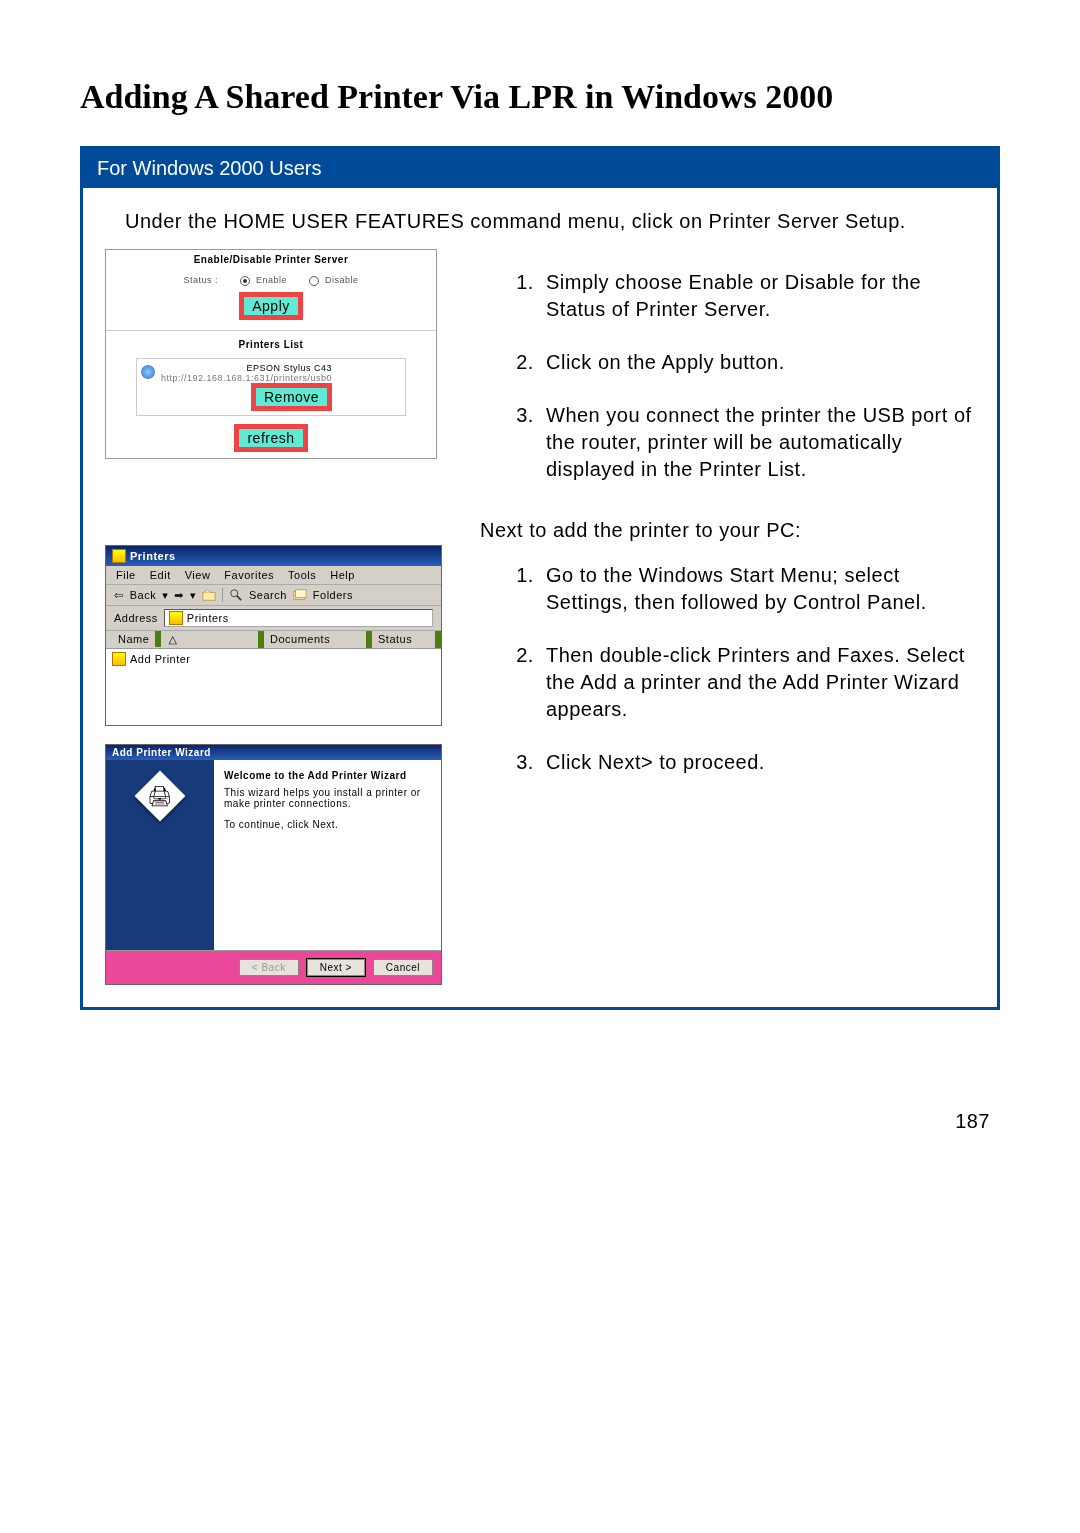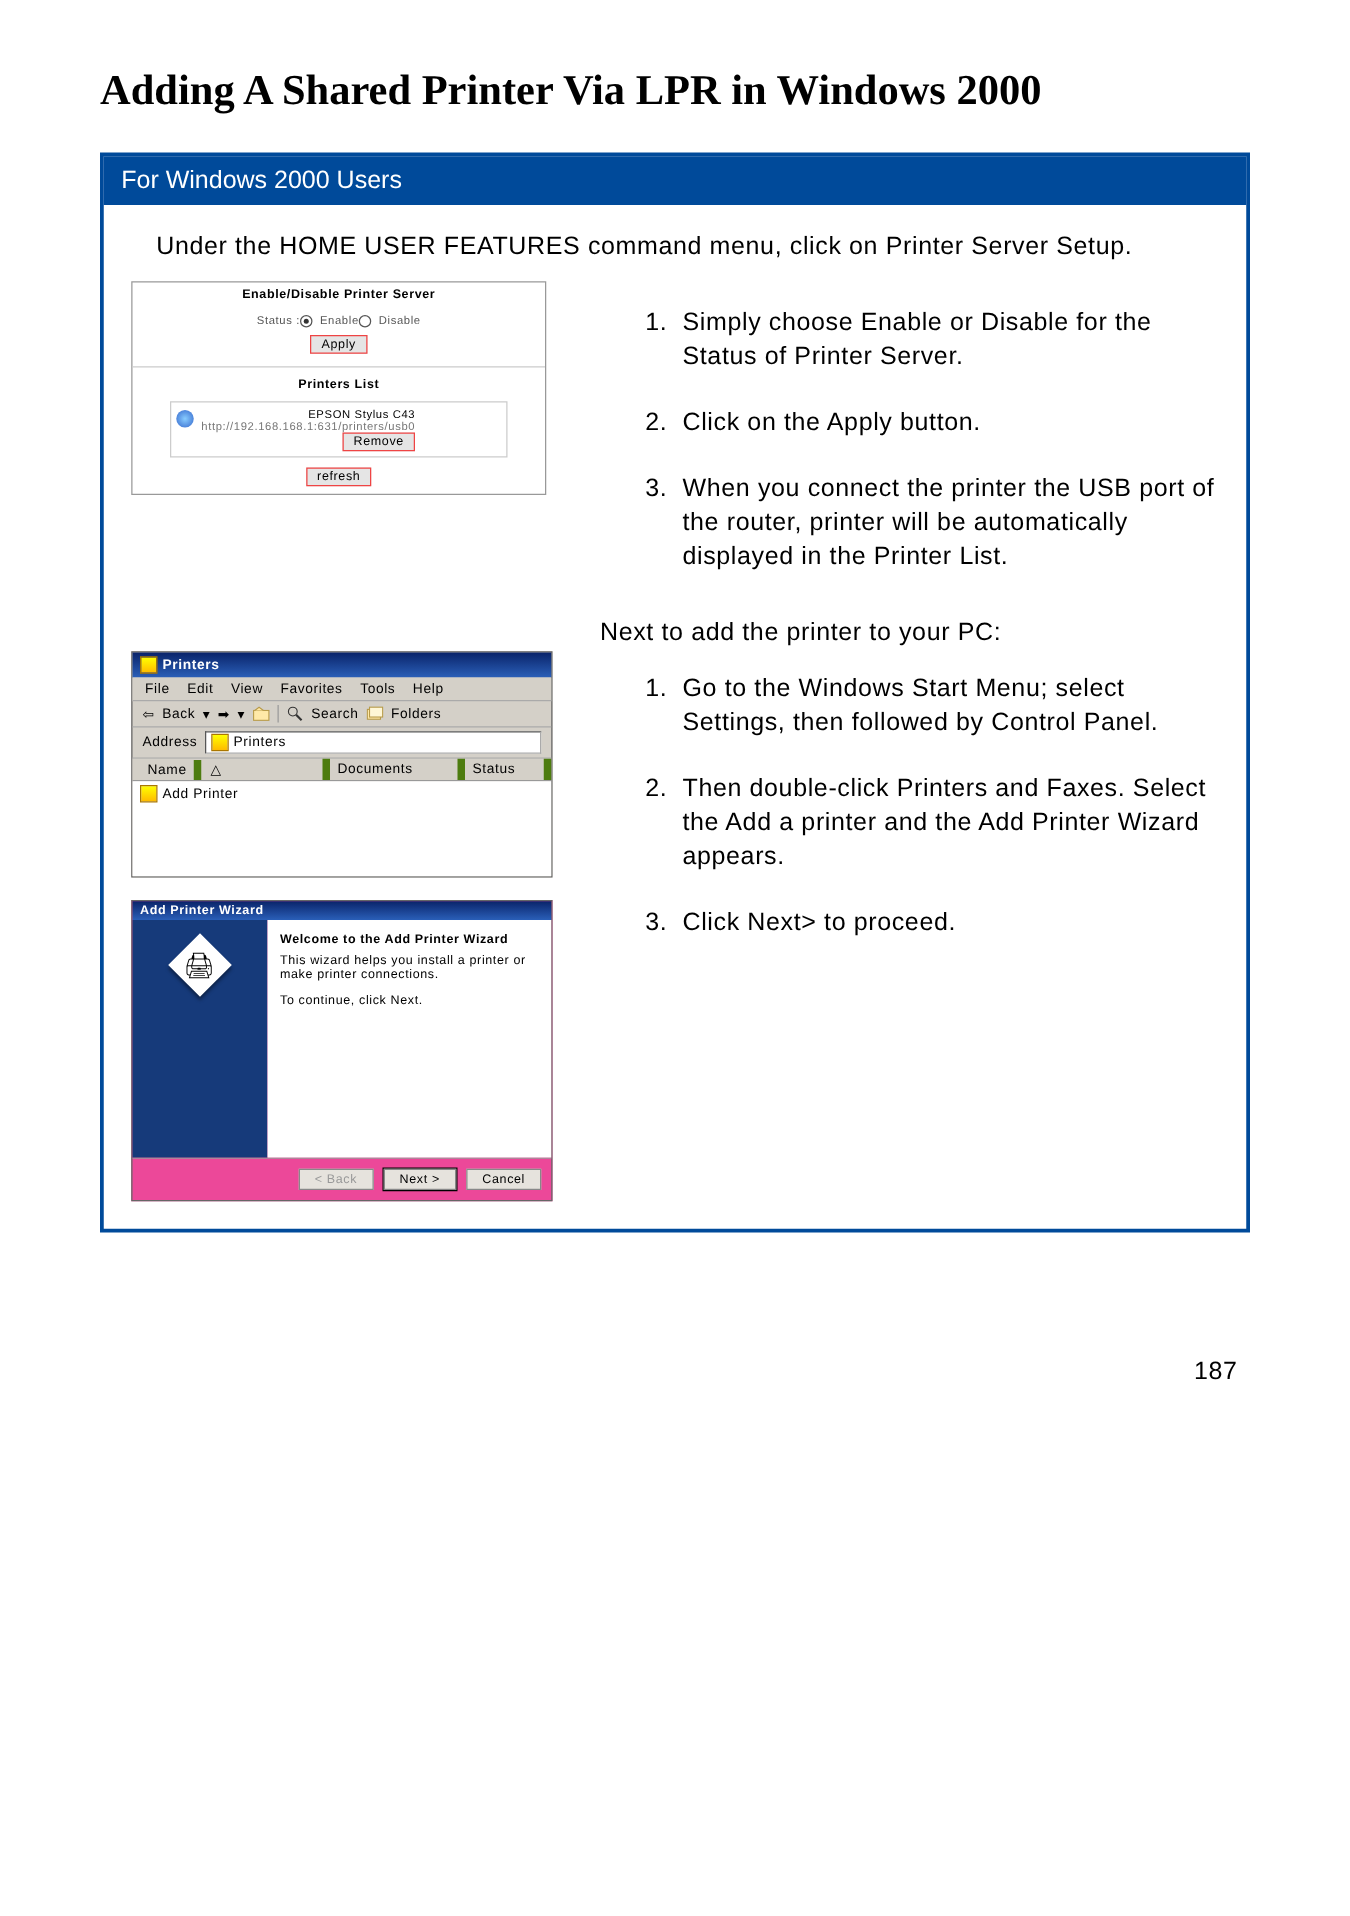--- a/index.html
+++ b/index.html
@@ -4,21 +4,21 @@
 <style>
   html, body {
     margin: 0;
     padding: 0;
     background: #fff;
     font-family: Arial, Helvetica, sans-serif;
     color: #000;
     width: 1080px;
   }
   .page {
-    padding: 54px 80px 40px 80px;
+    padding: 78px 80px 40px 80px;
     box-sizing: border-box;
     width: 1080px;
   }
   h1.page-title {
     font-family: "Times New Roman", Times, serif;
     font-weight: bold;
     font-size: 34px;
     margin: 0 0 30px 0;
   }
   .outer-box {
@@ -76,38 +76,39 @@
     font-weight: bold;
     padding: 4px 0;
   }
   .img-panel1 .row {
     padding: 4px 10px 6px 10px;
     text-align: center;
   }
   .img-panel1 .status-line {
     display: flex;
     justify-content: center;
+    gap: 22px;
     font-size: 9px;
     color: #555;
     padding: 2px 0 6px 0;
   }
   .img-panel1 .radio {
     display: inline-block;
     width: 8px; height: 8px; border: 1px solid #555; border-radius: 50%;
     margin-right: 3px; vertical-align: middle;
   }
   .img-panel1 .radio.on::after {
     content: ""; display: block; width: 4px; height: 4px; background: #333; border-radius: 50%; margin: 2px;
   }
   .img-panel1 .btn {
     display: inline-block;
-    border: 1px solid #ef4444;
-    background: #e5e5e5;
+    border: 5px solid #ef4444;
+    background: #5eead4;
     padding: 1px 8px;
-    font-size: 10px;
+    font-size: 14px;
   }
   .img-panel1 .sep {
     border-top: 1px solid #ccc;
     margin: 4px 0;
   }
   .img-panel1 .printer-item {
     display: flex;
     gap: 6px;
     border: 1px solid #ccc;
     padding: 4px;

